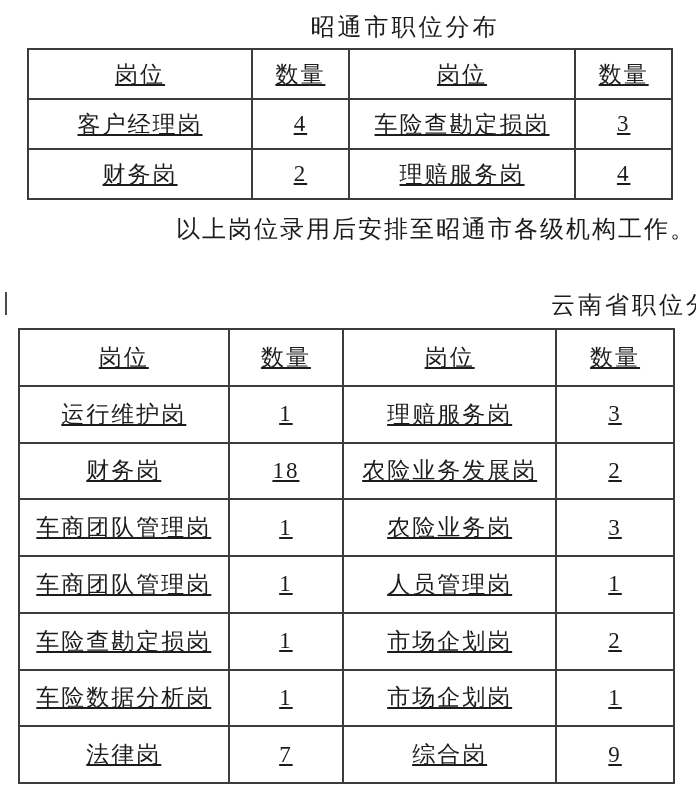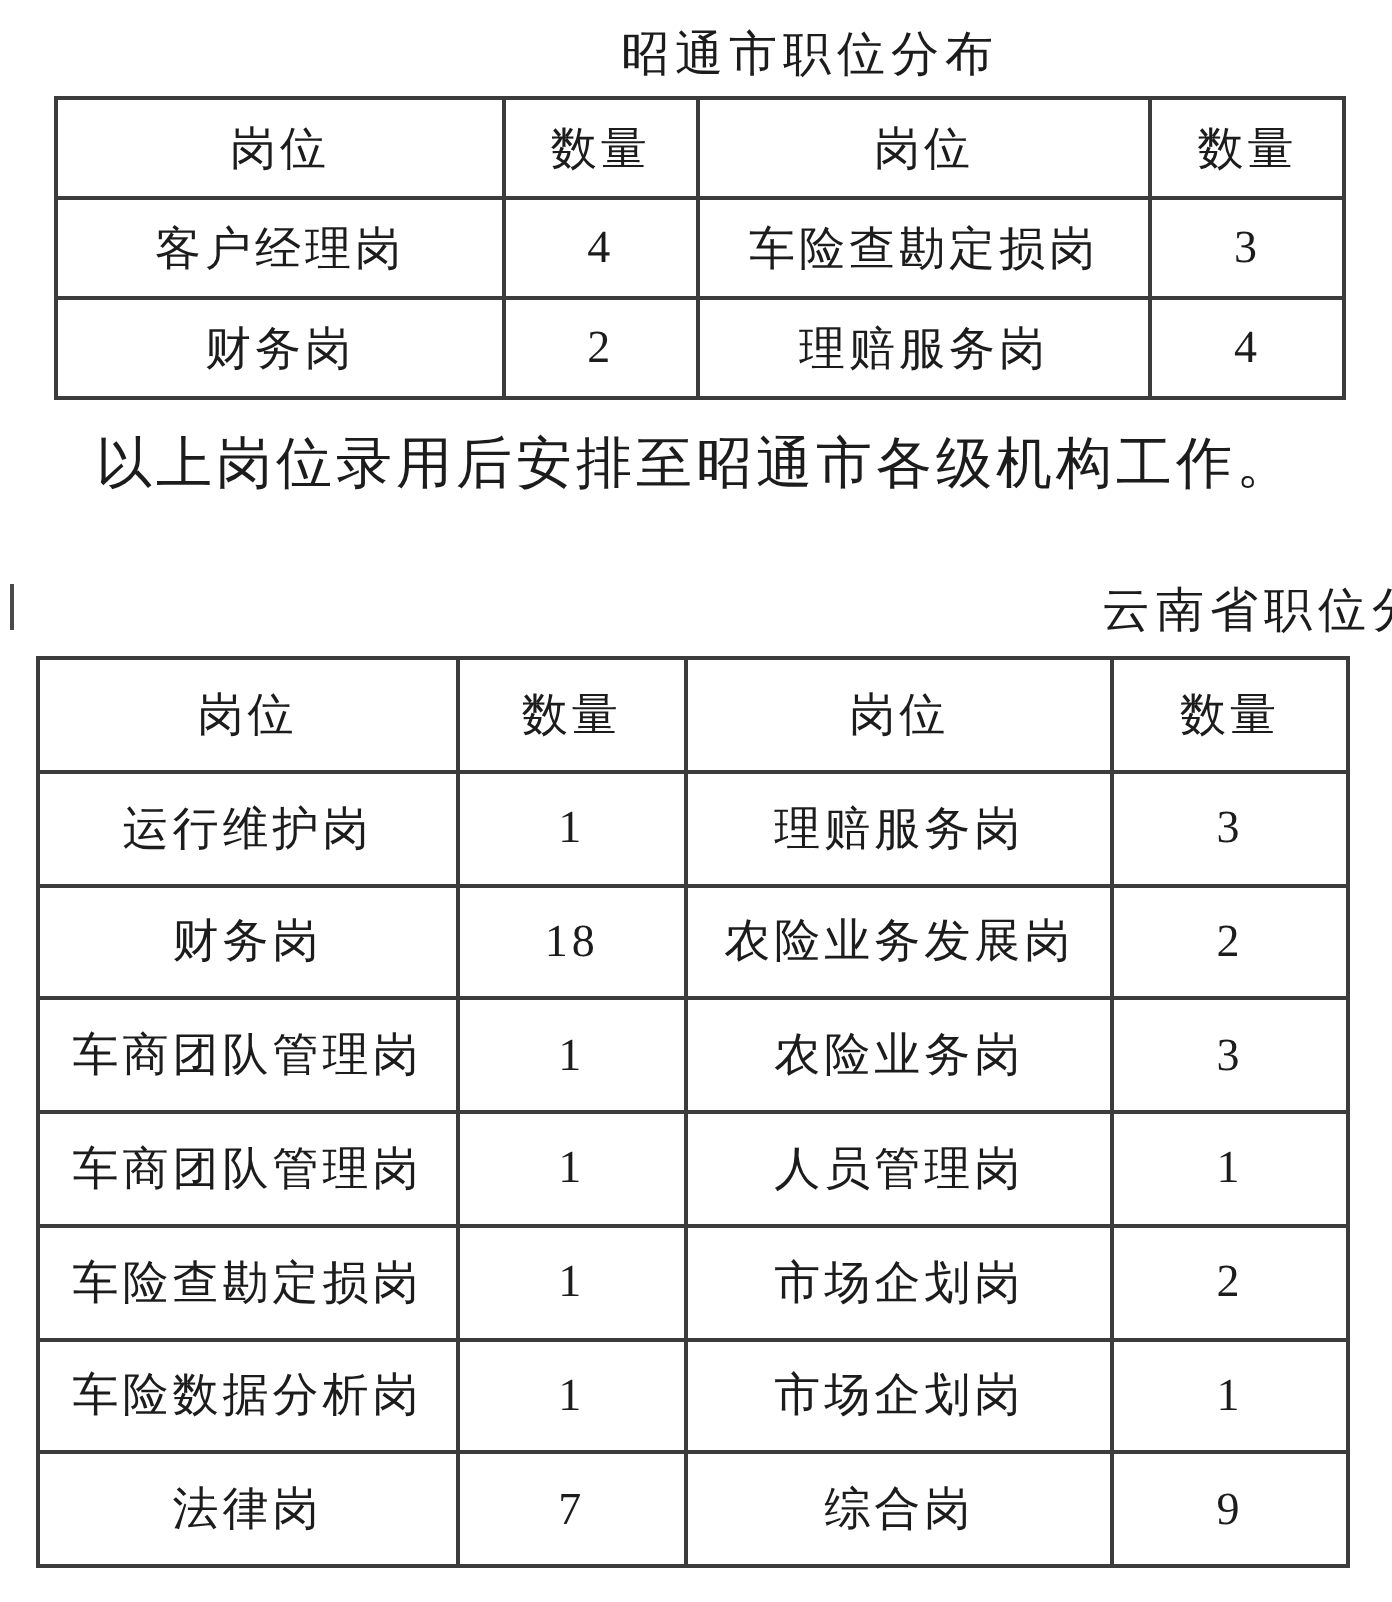--- a/index.html
+++ b/index.html
@@ -20,20 +20,21 @@
     white-space:nowrap;
     margin-left:44px;
   }
   #title-zhaotong { top:11px; padding-left:26px; }
   #title-yunnan  { top:289px; padding-left:14px;text-align:right; }
 
   table.t {
     position:absolute;
     border-collapse:collapse;
     table-layout:fixed;
+    text-decoration:underline;
   }
   table.t th, table.t td {
     border:2px solid #3c3c3c;
     text-align:center;
     vertical-align:middle;
     font-weight:normal;
     font-size:23px;
     letter-spacing:2px;
     padding:0;
     overflow:hidden;
@@ -48,22 +49,22 @@
   #table-zhaotong col.cD { width:15.0%; }
 
   #table-yunnan col.cA { width:32.0%; }
   #table-yunnan col.cB { width:17.5%; }
   #table-yunnan col.cC { width:32.5%; }
   #table-yunnan col.cD { width:18.0%; }
 
   .note {
     position:absolute;
     top:213px; left:0; width:100%;
-    text-align:center;
-    font-size:28px;
+    text-align:right;
+    font-size:24px;
     letter-spacing:2px;
     white-space:nowrap;
   }
   .cursor-mark {
     position:absolute;
     left:5px; top:292px;
     width:2px; height:23px;
     background:#4a4a4a;
   }
 </style>

